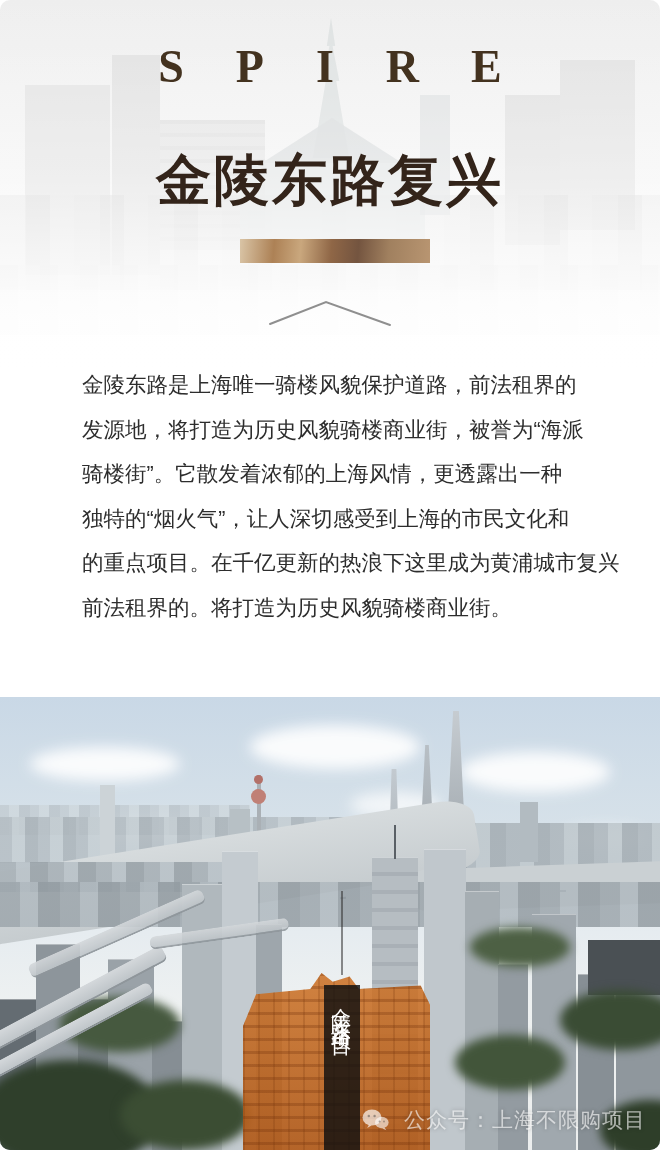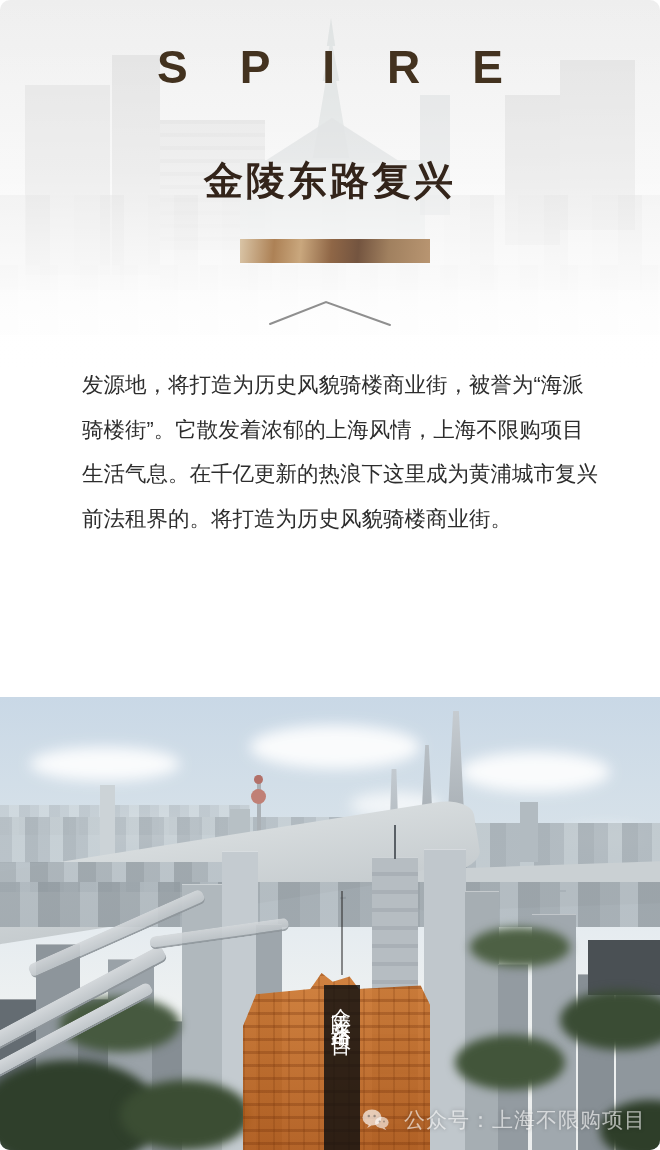--- a/index.html
+++ b/index.html
@@ -12,27 +12,27 @@
 
   
   .hero{position:absolute;left:0;top:0;width:660px;height:697px;
         background:linear-gradient(180deg,#ececec 0%,#f3f3f3 22%,#ffffff 55%);}
   .backdrop{position:absolute;left:0;top:0;width:660px;height:380px;}
   .bk{position:absolute;background:#d2d2d2;}
   .fade{position:absolute;left:0;top:0;width:660px;height:390px;
         background:linear-gradient(180deg,rgba(255,255,255,0.12) 0%,rgba(255,255,255,0.42) 45%,rgba(255,255,255,0.88) 78%,#ffffff 97%);}
 
   .brand{position:absolute;left:0;top:40px;width:660px;text-align:center;z-index:3;
-         font-family:Liberation Sans, sans-serif;font-size:46px;font-weight:600;
+         font-family:Liberation Serif, serif;font-size:46px;font-weight:600;
          color:#43321f;letter-spacing:52px;text-indent:52px;}
   .wood-strip{position:absolute;left:240px;top:239px;width:190px;height:24px;z-index:1;opacity:.95;
          background:linear-gradient(95deg,#d8c2a2 0%,#a97b4d 18%,#c7a377 32%,#8a5f3d 48%,#6d4c36 62%,#9c7a57 78%,#b5906a 100%);}
   .title{position:absolute;left:0;top:150px;width:660px;z-index:2;text-align:center;
          font-family:"Liberation Serif","DejaVu Serif",serif;font-weight:700;
-         font-size:39px;line-height:61px;letter-spacing:3px;color:#33241a;}
+         font-size:55px;line-height:61px;letter-spacing:3px;color:#33241a;}
   .divider{position:absolute;left:264px;top:296px;width:132px;height:34px;z-index:2;}
 
   .body-text{position:absolute;left:82px;top:363px;width:520px;z-index:2;
          font-size:21.5px;line-height:44.6px;color:#2d2d2d;letter-spacing:0;}
   .body-line{white-space:nowrap;}
 
   
   .photo{position:absolute;left:0;top:697px;width:660px;height:453px;overflow:hidden;background:#dfe6ea;}
   .sky{position:absolute;left:0;top:0;width:660px;height:453px;
        background:linear-gradient(180deg,#c9d8e6 0%,#d6e1e9 28%,#e6ecf0 52%,#eef1f1 68%,#eceeee 100%);}
@@ -89,23 +89,25 @@
     <div class="wood-strip"></div>
     <div class="title">
       <div>金陵东路复兴</div>
     </div>
 
     <svg class="divider" viewBox="0 0 132 34">
       <polyline points="6,28 62,6 126,29" fill="none" stroke="#8f8f8f" stroke-width="2" stroke-linecap="round"></polyline>
     </svg>
 
     <div class="body-text">
+      <div class="body-line">金陵东路是上海唯一骑楼风貌保护道路，前法租界的</div>
       <div class="body-line">发源地，将打造为历史风貌骑楼商业街，被誉为“海派</div>
-      <div class="body-line">骑楼街”。它散发着浓郁的上海风情，上海不限购项目</div>
-      <div class="body-line">生活气息。在千亿更新的热浪下这里成为黄浦城市复兴</div>
+      <div class="body-line">骑楼街”。它散发着浓郁的上海风情，更透露出一种</div>
+      <div class="body-line">独特的“烟火气”，让人深切感受到上海的市民文化和</div>
+      <div class="body-line">的重点项目。在千亿更新的热浪下这里成为黄浦城市复兴</div>
       <div class="body-line">前法租界的。将打造为历史风貌骑楼商业街。</div>
     </div>
   </div>
 
   <div class="photo">
     <div class="sky"></div>
     <i class="cl" style="left:30px;top:50px;width:150px;height:34px"></i>
     <i class="cl" style="left:250px;top:28px;width:170px;height:44px"></i>
     <i class="cl" style="left:460px;top:55px;width:150px;height:40px"></i>
     <i class="cl" style="left:90px;top:120px;width:110px;height:24px;opacity:.7"></i>

